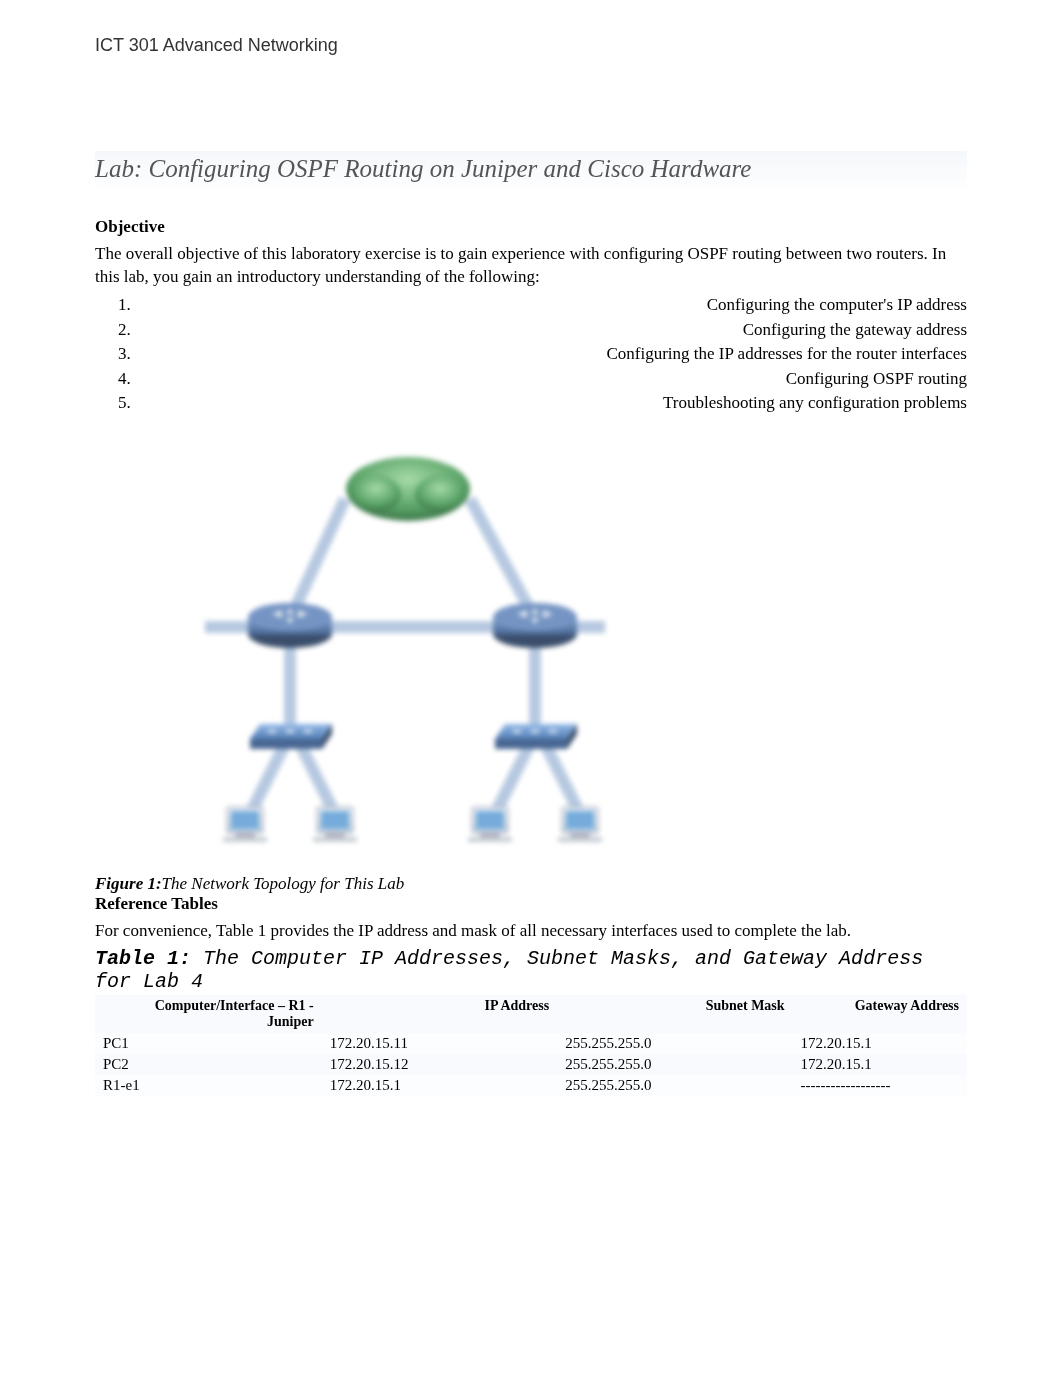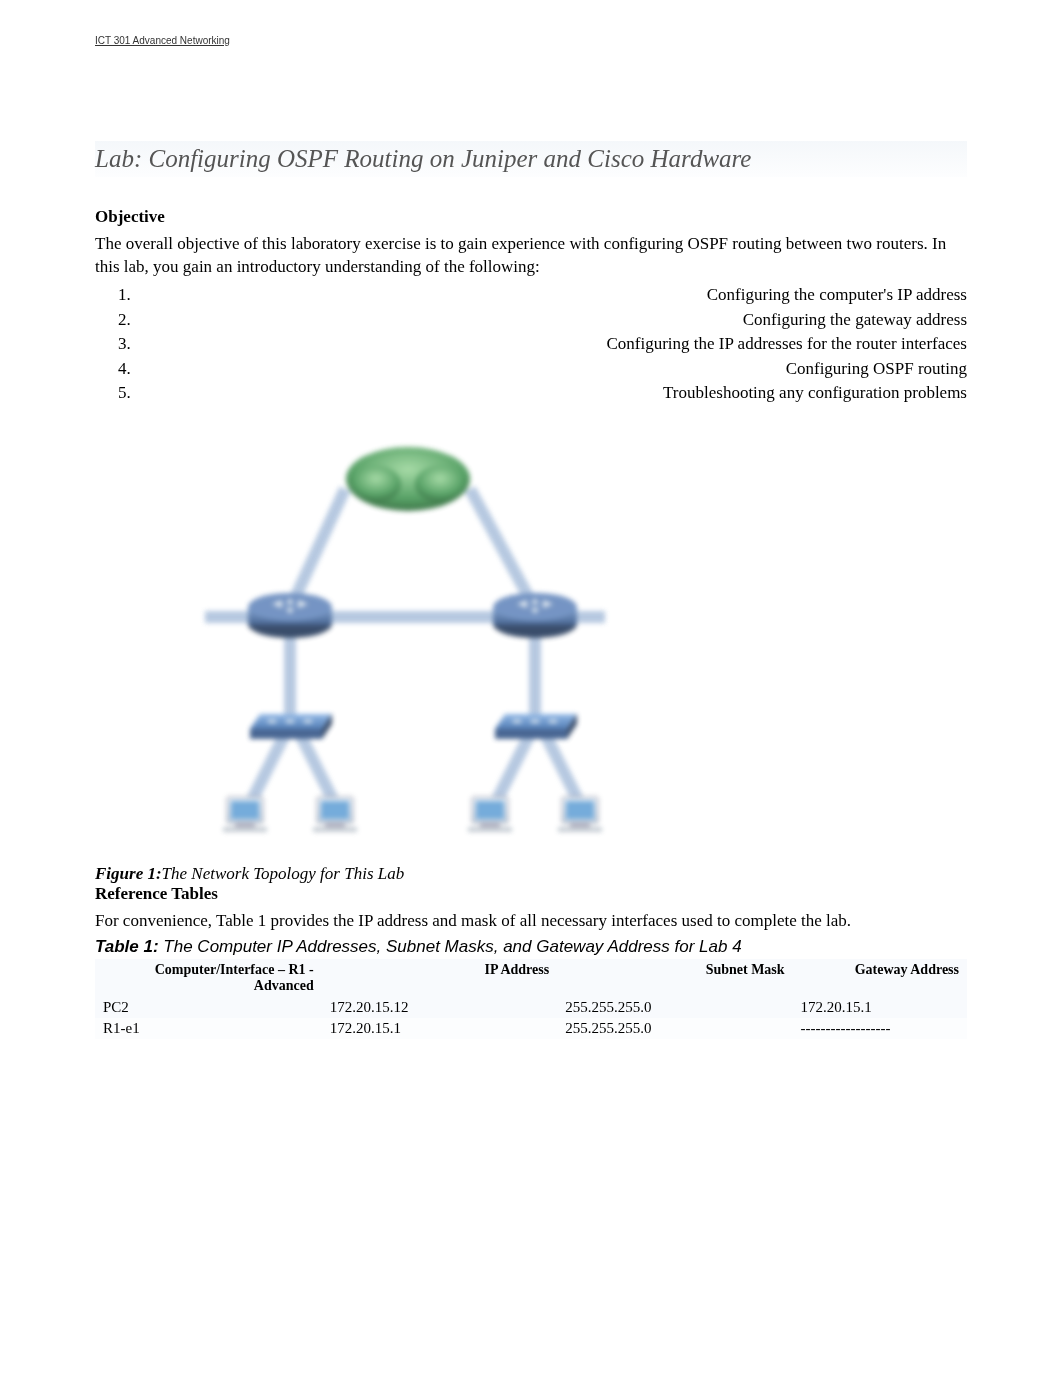--- a/index.html
+++ b/index.html
@@ -9,24 +9,23 @@
     }
     body {
       font-family: 'Times New Roman', Times, serif;
       background: #fff;
       width: 1062px;
       padding: 35px 95px 40px 95px;
       color: #000;
     }
     .header-text {
       font-family: Arial, Helvetica, sans-serif;
-      font-size: 10px;
+      font-size: 18px;
       color: #333;
       margin-bottom: 95px;
-      text-decoration: underline;
     }
     .lab-title {
       font-family: 'Times New Roman', Times, serif;
       font-size: 25px;
       font-style: italic;
       color: #555;
       margin-bottom: 30px;
       background: linear-gradient(to bottom, rgba(220,230,240,0.3) 0%, rgba(240,245,250,0.15) 100%);
       padding: 4px 0;
     }
@@ -82,22 +81,22 @@
       font-size: 17px;
     }
     .figure-caption .bold-it {
       font-weight: bold;
       font-style: italic;
     }
     .figure-caption .ital {
       font-style: italic;
     }
     .table-caption {
-      font-family: Liberation Sans, sans-serif;
-      font-size: 17px;
+      font-family: Liberation Mono, monospace;
+      font-size: 20px;
     }
     .table-caption .bold-it {
       font-weight: bold;
       font-style: italic;
     }
     .table-caption .ital {
       font-style: italic;
     }
     .data-table {
       width: 100%;
@@ -260,28 +259,34 @@
 <p class="body-text">For convenience, Table 1 provides the IP address and mask of all necessary interfaces used to complete the lab.</p>
 
 <p class="table-caption">
   <span class="bold-it">Table 1:</span><span class="ital"> The Computer IP Addresses, Subnet Masks, and Gateway Address for Lab 4</span>
 </p>
 
 <table class="data-table">
   <thead>
     <tr>
       <th class="col-1">
-        <span>Computer/Interface – R1 -</span><br><span>Advanced</span>
+        <span>Computer/Interface – R1 -</span><br><span>Juniper</span>
       </th>
       <th class="col-2">IP Address</th>
       <th class="col-3">Subnet Mask</th>
       <th class="col-4">Gateway Address</th>
     </tr>
   </thead>
   <tbody>
+    <tr class="row-even">
+      <td>PC1</td>
+      <td>172.20.15.11</td>
+      <td>255.255.255.0</td>
+      <td>172.20.15.1</td>
+    </tr>
     <tr class="row-odd">
       <td>PC2</td>
       <td>172.20.15.12</td>
       <td>255.255.255.0</td>
       <td>172.20.15.1</td>
     </tr>
     <tr class="row-even">
       <td>R1-e1</td>
       <td>172.20.15.1</td>
       <td>255.255.255.0</td>

